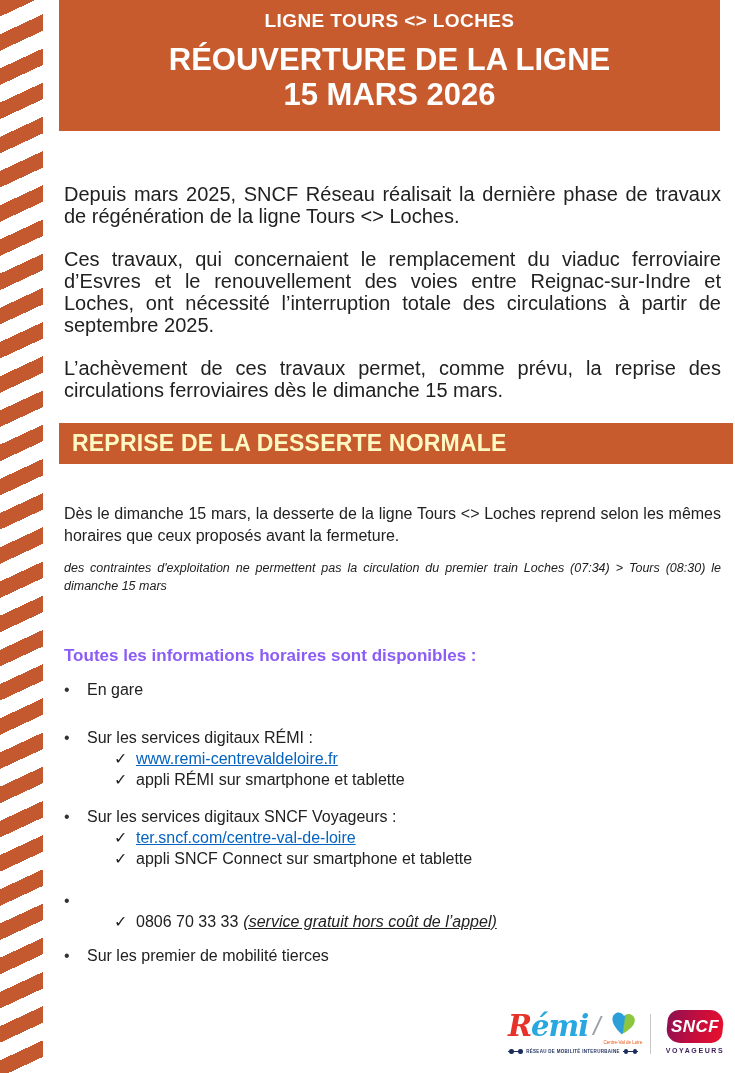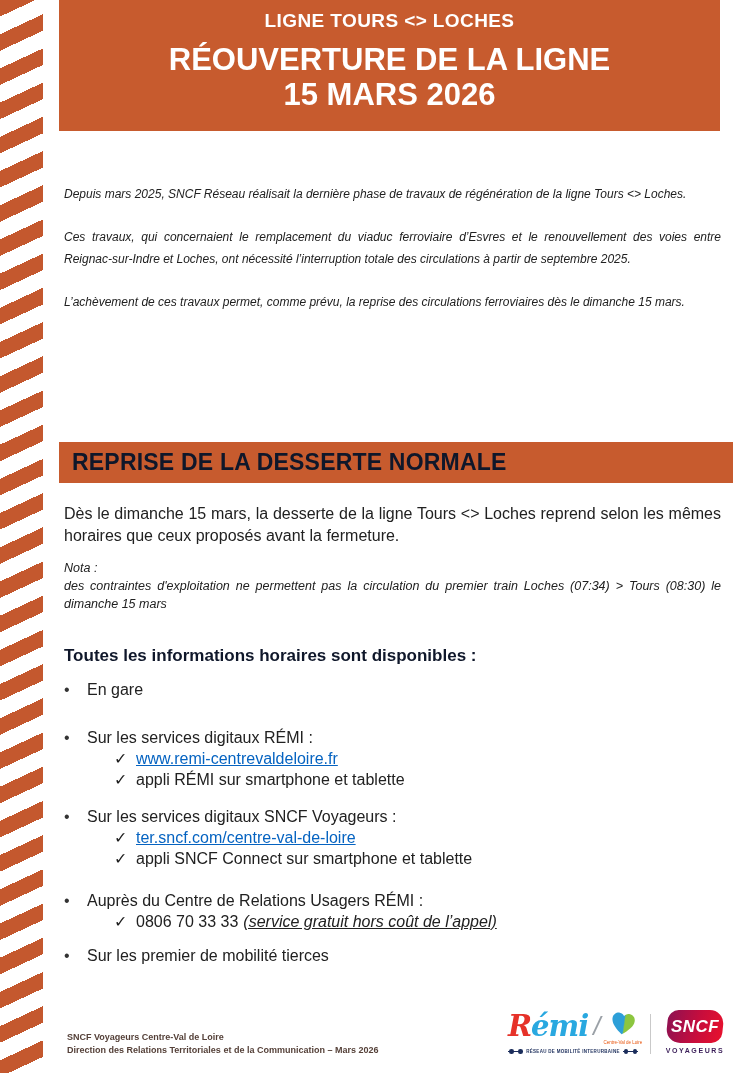--- a/index.html
+++ b/index.html
@@ -15,33 +15,33 @@
   
   .header-banner {
     position:absolute; left:59px; top:0; width:661px; height:131px;
     background:#c75b2e; color:#ffffff; text-align:center;
   }
   .header-line  { margin-top:10px; font-size:19px; font-weight:700; letter-spacing:0.4px; }
   .header-title { font-size:31px; font-weight:700; line-height:35px; }
   .header-title.first { margin-top:10px; }
 
   .intro { position:absolute; left:64px; width:657px; top:183px; }
-  .para  { margin:0 0 21px 0; font-size:12px; line-height:22px; text-align:justify;font-style:italic; }
+  .para  { margin:0 0 21px 0; font-size:20px; line-height:22px; text-align:justify; }
 
   .reprise-banner {
-    position:absolute; left:59px; top:442px; width:674px; height:41px;
-    background:#c75b2e; color:#0f172a; font-size:23px; font-weight:700;
+    position:absolute; left:59px; top:423px; width:674px; height:41px;
+    background:#c75b2e; color:#fef9c3; font-size:23px; font-weight:700;
     line-height:41px; padding-left:13px; box-sizing:border-box; letter-spacing:0.2px;
   }
   .p4 { position:absolute; left:64px; width:657px; top:503px; font-size:16px; line-height:22px; text-align:justify; margin:0; }
 
   .nota { position:absolute; left:64px; width:657px; top:559px; font-style:italic; font-size:12.5px; line-height:18px; }
   .nota-text { text-align:justify; }
 
-  .info-heading { position:absolute; left:64px; top:646px; font-size:17px; font-weight:700; color:#0f172a; }
+  .info-heading { position:absolute; left:64px; top:646px; font-size:17px; font-weight:700; color:#8b5cf6; }
 
   .bullets { position:absolute; left:64px; width:657px; top:680px; }
   .bgroup { margin:0; }
   .bgroup.g1 { margin-bottom:28px; }
   .bgroup.g2 { margin-bottom:17px; }
   .bgroup.g3 { margin-bottom:22px; }
   .bgroup.g4 { margin-bottom:14px; }
   .bullet-row { display:flex; font-size:16px; line-height:20px; }
   .bullet-marker { width:23px; flex:none; color:#333; }
   .sub-row { display:flex; padding-left:50px; font-size:16px; line-height:20px; margin-top:1px; }
@@ -100,21 +100,20 @@
     <p class="para">Depuis mars 2025, SNCF Réseau réalisait la dernière phase de travaux de régénération de la ligne Tours &lt;&gt; Loches.</p>
     <p class="para">Ces travaux, qui concernaient le remplacement du viaduc ferroviaire d’Esvres et le renouvellement des voies entre Reignac-sur-Indre et Loches, ont nécessité l’interruption totale des circulations à partir de septembre 2025.</p>
     <p class="para">L’achèvement de ces travaux permet, comme prévu, la reprise des circulations ferroviaires dès le dimanche 15 mars.</p>
   </div>
 
   <div class="reprise-banner">REPRISE DE LA DESSERTE NORMALE</div>
 
   <p class="p4">Dès le dimanche 15 mars, la desserte de la ligne Tours &lt;&gt; Loches reprend selon les mêmes horaires que ceux proposés avant la fermeture.</p>
 
   <div class="nota">
-    <div class="nota-label">Nota :</div>
     <div class="nota-text">des contraintes d'exploitation ne permettent pas la circulation du premier train Loches (07:34) &gt; Tours (08:30) le dimanche 15 mars</div>
   </div>
 
   <div class="info-heading">Toutes les informations horaires sont disponibles :</div>
 
   <div class="bullets">
 
     <div class="bgroup g1">
       <div class="bullet-row">
         <span class="bullet-marker">•</span>
@@ -148,42 +147,37 @@
       </div>
       <div class="sub-row">
         <span class="check">✓</span>
         <span>appli SNCF Connect sur smartphone et tablette</span>
       </div>
     </div>
 
     <div class="bgroup g4">
       <div class="bullet-row">
         <span class="bullet-marker">•</span>
-        <span>Auprès du Centre de Relations Usagers RÉMI :</span>
       </div>
       <div class="sub-row">
         <span class="check">✓</span>
         <span class="phone">0806 70 33 33</span>
         <span class="italic-note">(service gratuit hors coût de l’appel)</span>
       </div>
     </div>
 
     <div class="bgroup g5">
       <div class="bullet-row">
         <span class="bullet-marker">•</span>
         <span>Sur les premier de mobilité tierces</span>
       </div>
     </div>
 
   </div>
 
-  <div class="footer-text">
-    <div>SNCF Voyageurs Centre-Val de Loire</div>
-    <div>Direction des Relations Territoriales et de la Communication – Mars 2026</div>
-  </div>
 
   <div class="logos">
 
     <div class="remi-block">
       <div class="remi-row">
         <span class="remi-word"><span class="remi-initial">R</span><span class="remi-rest">émi</span></span>
         <span class="slash">/</span>
         <span class="heart-wrap">
           <svg width="26" height="24" viewBox="0 0 32 30">
             <defs>

